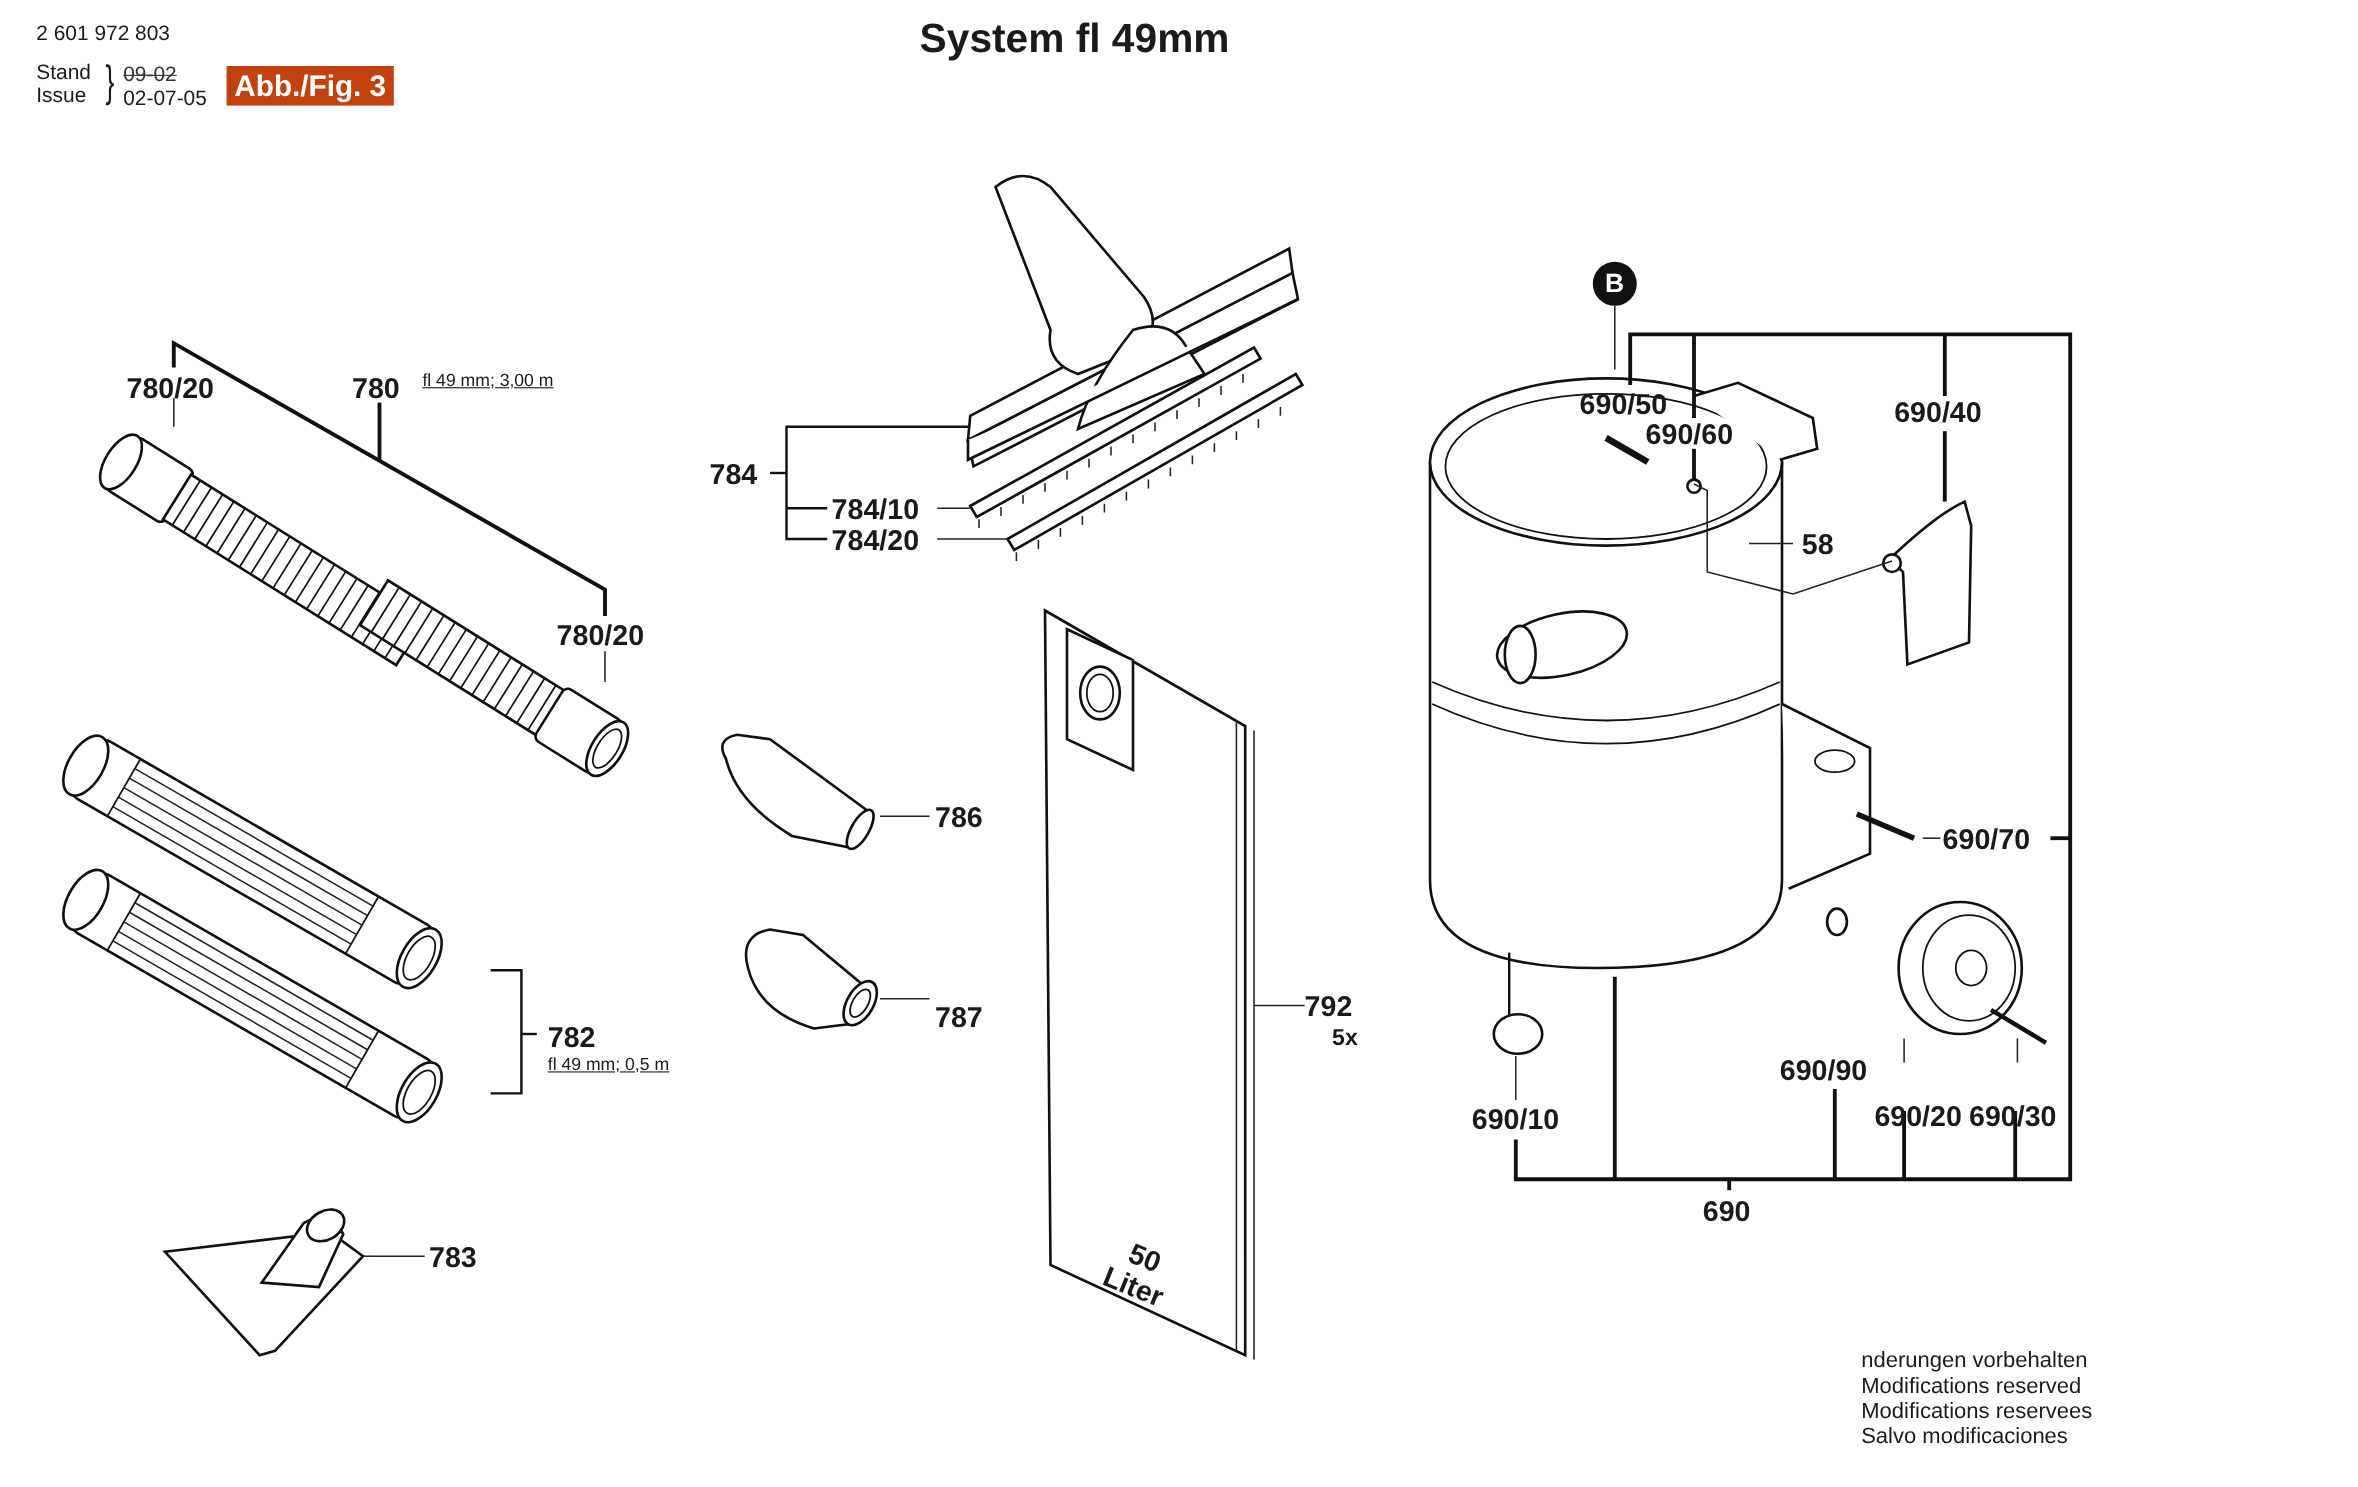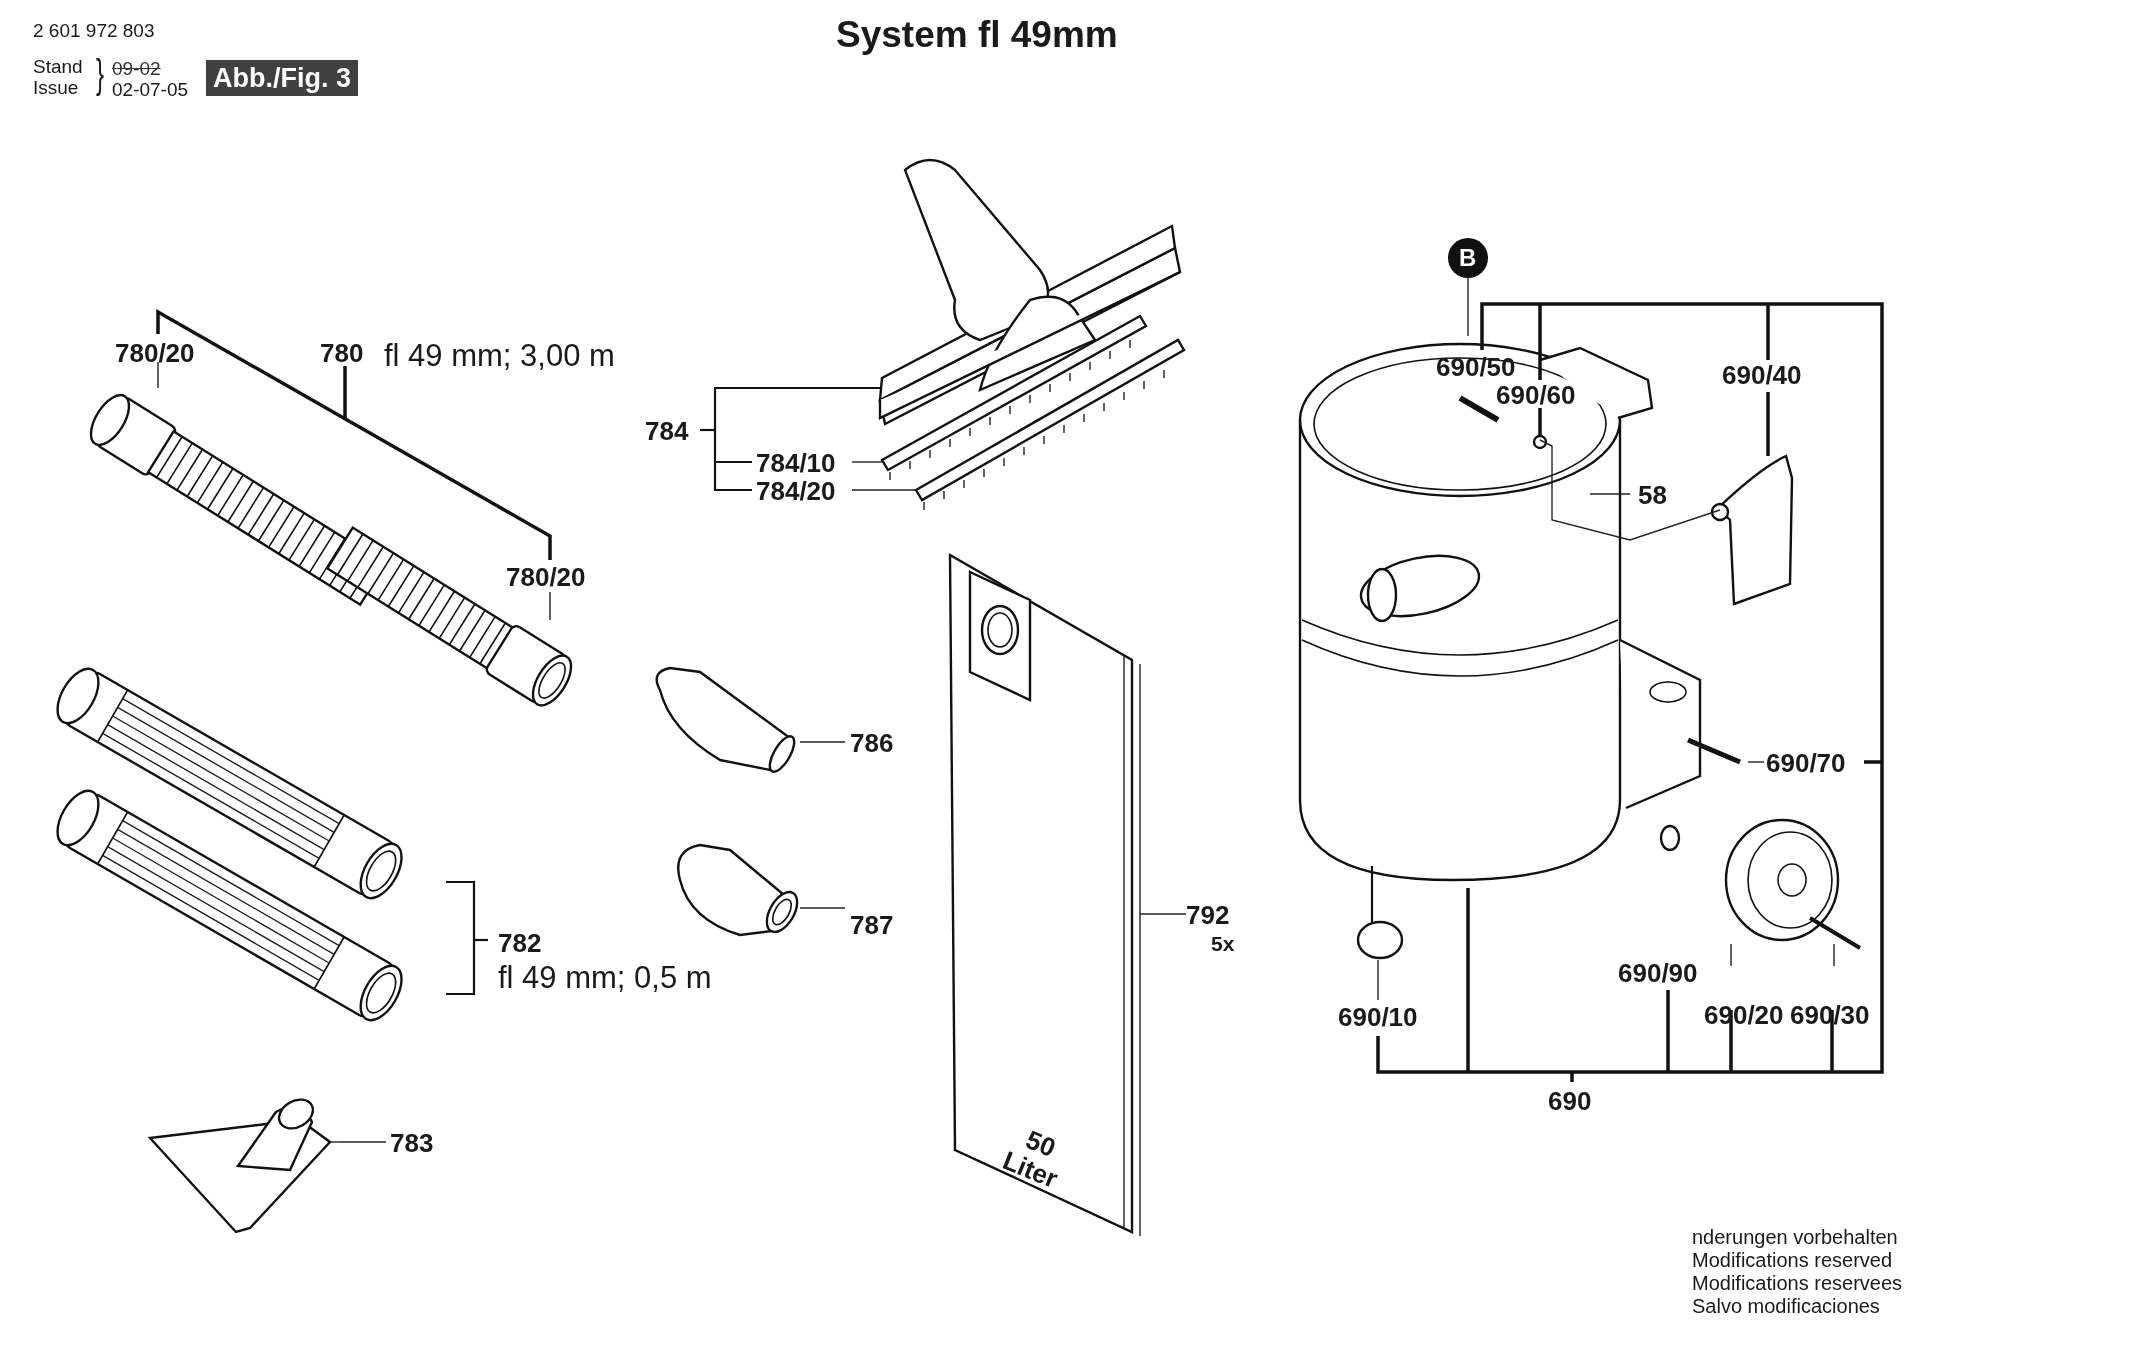--- a/index.html
+++ b/index.html
@@ -4,24 +4,24 @@
 <style>
   html, body { margin:0; padding:0; background:#fff; }
   body { width:2144px; height:1352px; position:relative; overflow:hidden;
          font-family:"Liberation Sans", sans-serif; color:#1a1a1a; }
   .abs { position:absolute; white-space:nowrap; }
   .hdr-num { left:33px; top:20px; font-size:19px; }
   .stand { left:33px; top:56px; font-size:19px; line-height:21px; }
   .brace { left:96px; top:54px; font-size:40px; line-height:40px; font-weight:300; transform:scaleX(0.6); transform-origin:left; }
   .dates { left:112px; top:58px; font-size:19px; line-height:21px; }
   .dates .old { text-decoration:line-through; color:#333; }
-  .fig-badge { left:206px; top:60px; background:#404040; color:#fff; font-weight:bold; font-size:27px; padding:2px 7px; line-height:32px; }
+  .fig-badge { left:206px; top:60px; background:#c2410c; color:#fff; font-weight:bold; font-size:27px; padding:2px 7px; line-height:32px; }
   .title { left:836px; top:14px; font-size:37px; font-weight:bold; }
   .lbl { font-size:26px; font-weight:bold; }
-  .sub { font-size:31px; font-weight:normal; }
+  .sub { font-size:16px; font-weight:normal;text-decoration:underline; }
   .note { font-size:20px; line-height:23px; }
   svg#art { position:absolute; left:0; top:0; }
   .ln { stroke:#111; stroke-width:2.2; fill:none; }
   .lnb { stroke:#111; stroke-width:3.5; fill:none; }
   .thin { stroke:#222; stroke-width:1.4; fill:none; }
   .part { stroke:#111; stroke-width:2.4; fill:#fff; }
   .partn { stroke:#111; stroke-width:1.6; fill:none; }
 </style>
 </head>
 <body>

